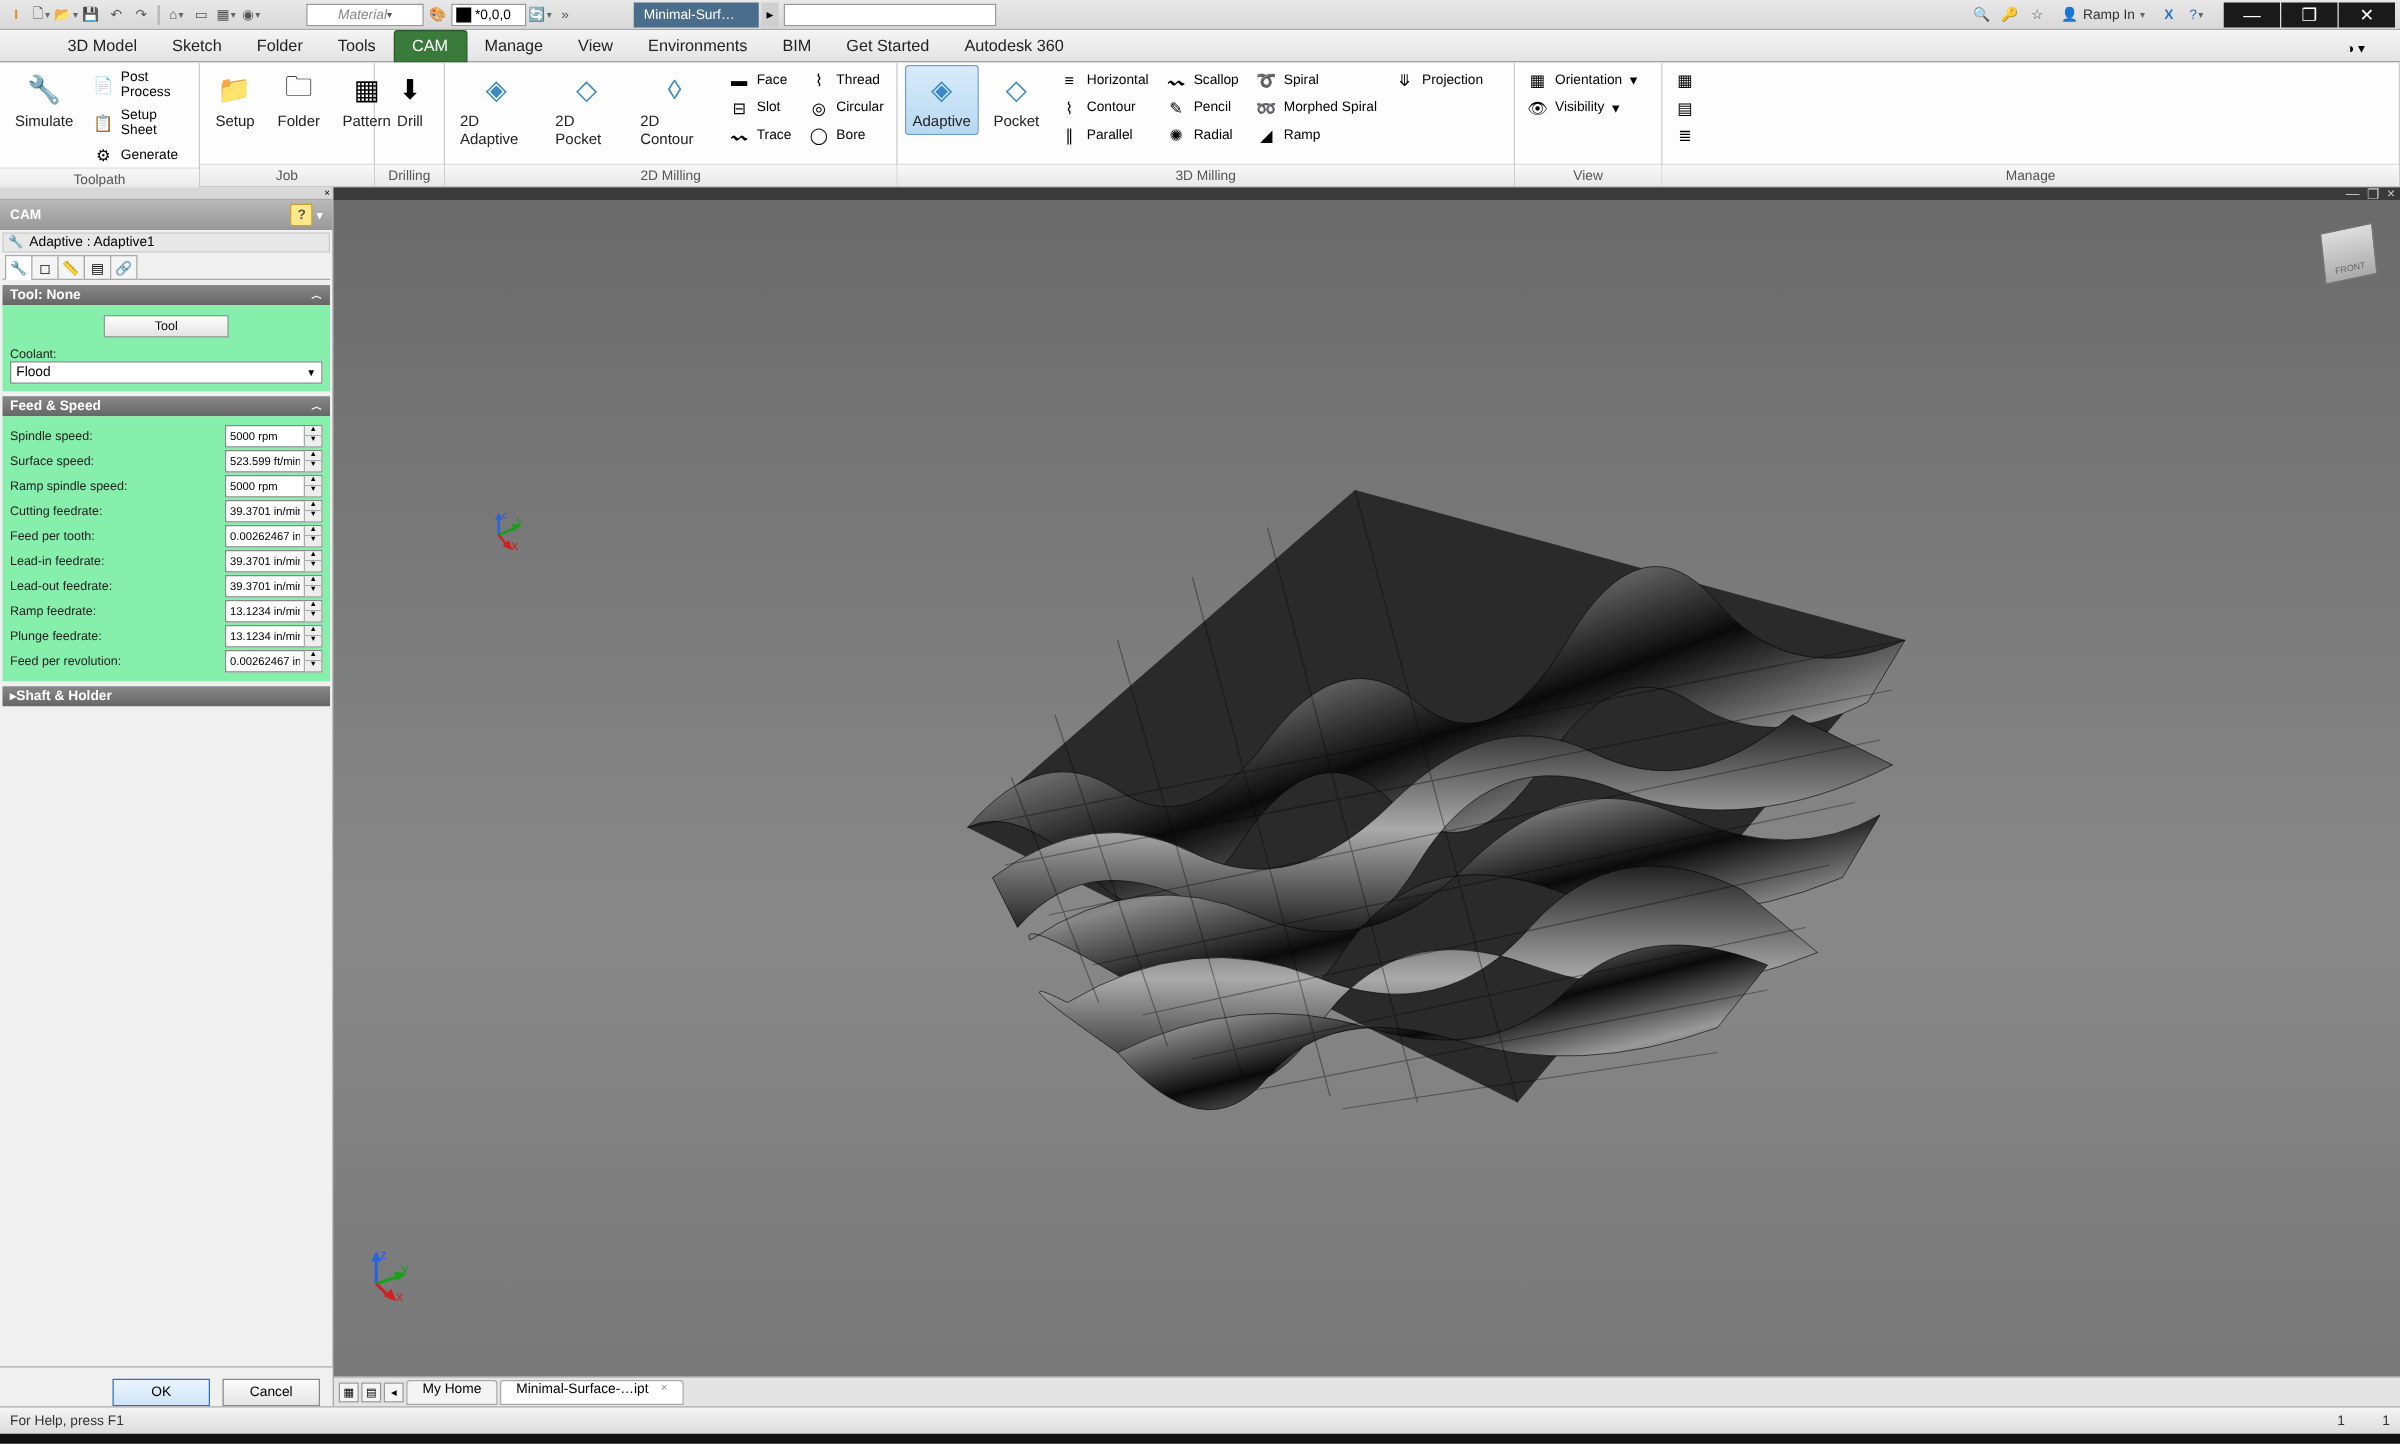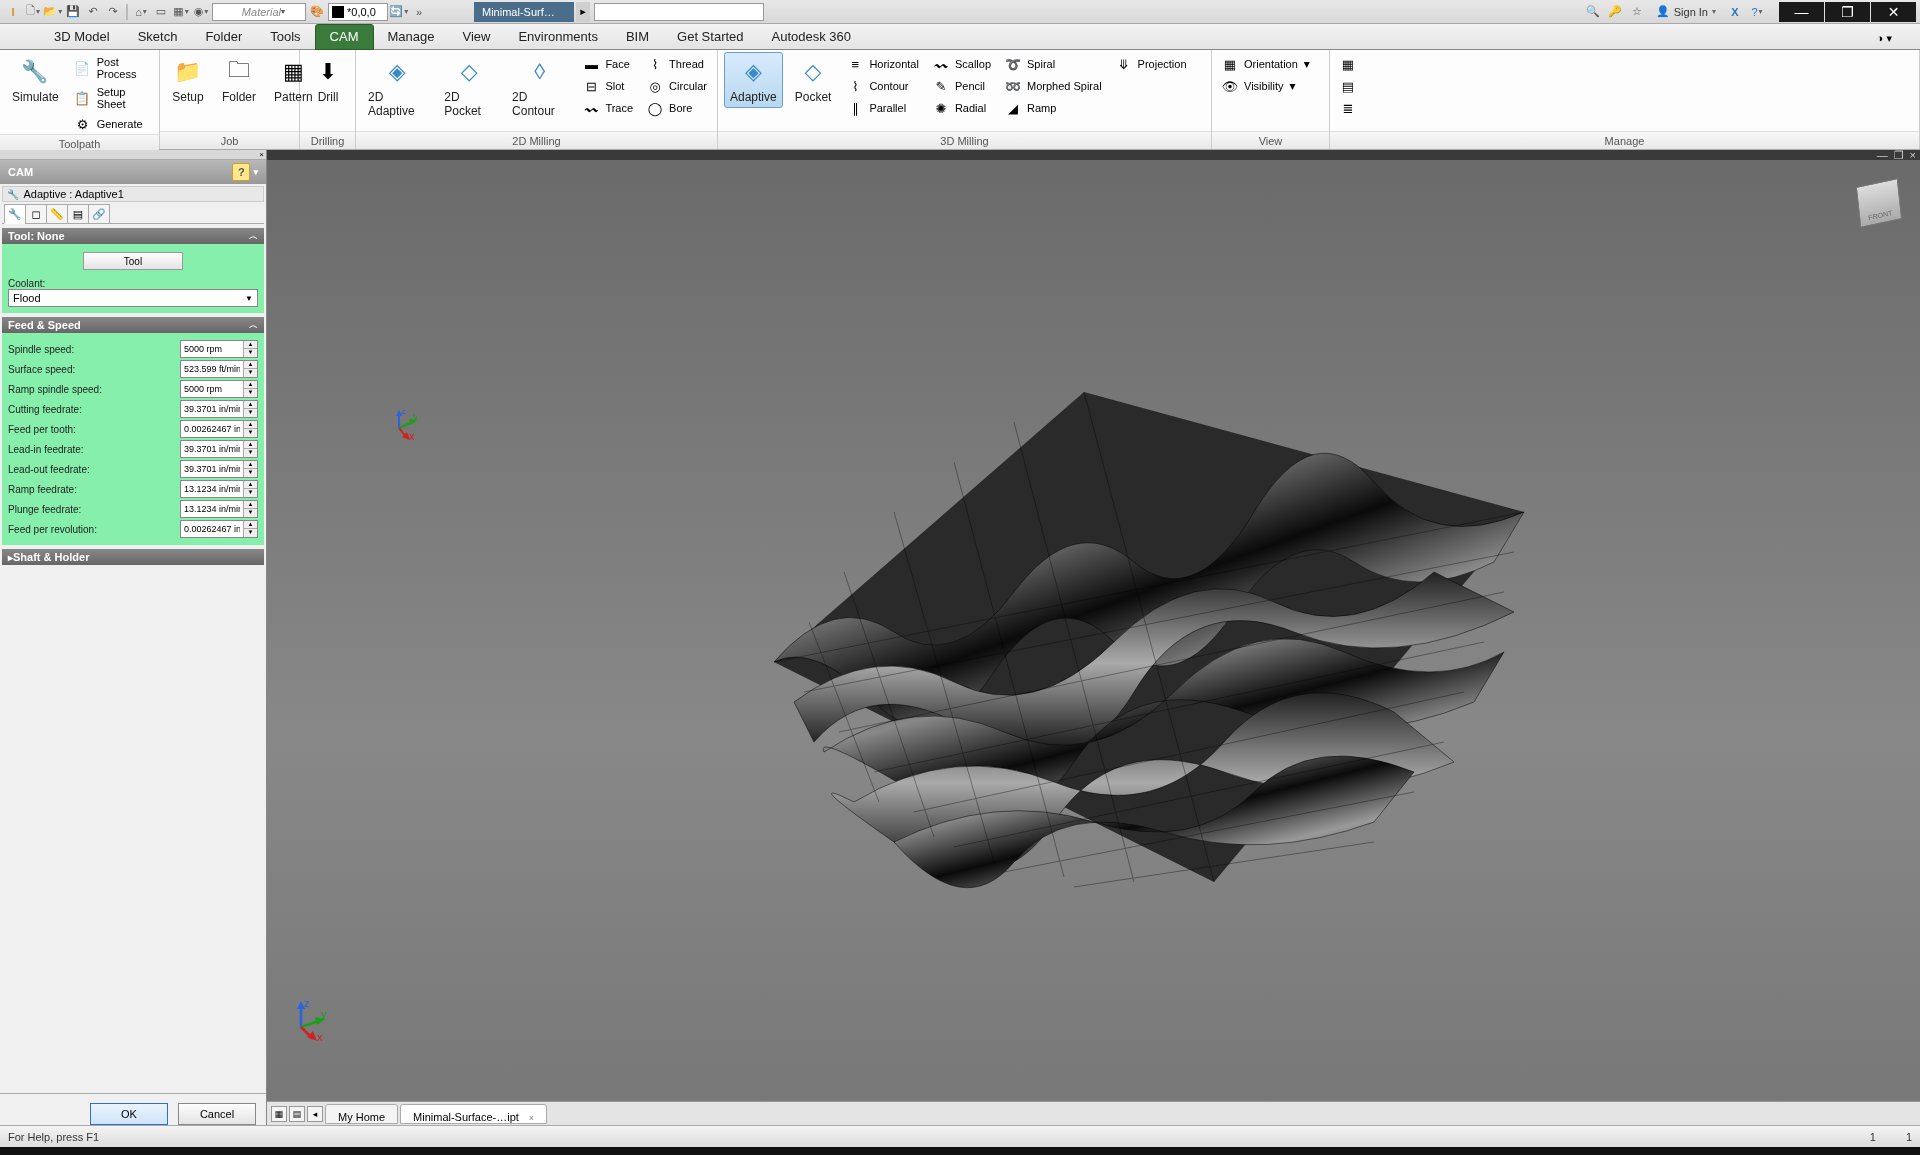--- a/index.html
+++ b/index.html
@@ -4,21 +4,21 @@
 <style>
 * { margin:0; padding:0; box-sizing:border-box; font-family:"Segoe UI",Tahoma,sans-serif; font-size:11px; }
 body { background:#000; overflow:hidden; }
 .app { width:1920px; height:1155px; transform-origin:top left; background:#f0f0f0; display:flex; flex-direction:column; }
 
 
 .qat { height:24px; background:linear-gradient(#e8e8e8,#d8d8d8); border-bottom:1px solid #aaa; display:flex; align-items:center; padding:0 4px; gap:2px; }
 .qat-ico { width:18px; height:18px; display:flex; align-items:center; justify-content:center; color:#555; cursor:pointer; border-radius:2px; }
 .qat-ico.arr::after { content:'▾'; font-size:8px; margin-left:1px; color:#666;}
 .qat-sep { width:2px; height:16px; background:#bbb; margin:0 2px;}
-.mat-combo { width:94px; height:18px; background:#fff; border:1px solid #999; font-style:italic; color:#888; padding:0 20px; display:flex; align-items:center; justify-content:flex-end;}
+.mat-combo { width:94px; height:18px; background:#fff; border:1px solid #999; font-style:italic; color:#888; padding:0 9px; display:flex; align-items:center; justify-content:center;margin-left:33px;}
 .mat-combo::after { content:'▾'; font-size:8px; color:#555; font-style:normal;}
 .rgb-box { width:60px; height:18px; background:#fff; border:1px solid #999; display:flex; align-items:center; padding:0 3px; gap:3px;}
 .rgb-sw { width:12px; height:12px; background:#000;}
 .doc-tab { margin-left:44px; height:20px; background:#4a6d8c; color:#fff; padding:0 8px; display:flex; align-items:center; min-width:100px;}
 .doc-tab-arr { width:14px; height:20px; background:#d0d0d0; display:flex; align-items:center; justify-content:center;}
 .search-box { margin-left:2px; width:170px; height:18px; background:#fff; border:1px solid #999;}
 .qat-right { margin-left:auto; display:flex; align-items:center; gap:4px;}
 .signin { display:flex; align-items:center; gap:4px; color:#333; padding:0 6px;}
 .signin::after { content:'▾'; font-size:8px; color:#666;}
 .win-btns { display:flex; margin-left:8px;}
@@ -76,21 +76,21 @@
 .viewport { flex:1; background:linear-gradient(#6a6a6a,#888 60%,#777); position:relative; display:flex; flex-direction:column;}
 .vp-top { height:10px; background:#3a3a3a; display:flex; justify-content:flex-end; align-items:center; padding-right:4px; gap:6px; font-size:7px; color:#ccc;}
 .vp-canvas { flex:1; position:relative; overflow:hidden;}
 .surface { position:absolute; left:50%; top:48%; transform:translate(-50%,-50%); width:880px; height:560px;}
 .nav-cube { position:absolute; top:16px; right:16px; width:50px; height:50px; }
 .nav-cube-face { width:42px; height:42px; background:linear-gradient(#ddd,#aaa); transform:skewY(-12deg) skewX(6deg); border:1px solid #777; position:absolute; top:6px; left:4px; font-size:7px; color:#666; display:flex; align-items:flex-end; justify-content:center; padding-bottom:4px;}
 .triad { position:absolute; left:22px; bottom:60px; width:40px; height:40px;}
 .triad2 { position:absolute; left:120px; top:250px; width:30px; height:30px;}
 .vp-tabs { height:24px; background:#e4e4e4; border-top:1px solid #999; display:flex; align-items:center; padding:0 4px; gap:2px;}
 .vp-tabs .mini { width:16px; height:16px; border:1px solid #999; background:#f4f4f4; font-size:9px; display:flex; align-items:center; justify-content:center;}
-.vp-tab { height:20px; padding:0 12px; background:#f4f4f4; border:1px solid #aaa; border-radius:3px 3px 0 0; display:flex; align-items:flex-end; font-size:11px; gap:4px;}
+.vp-tab { height:20px; padding:0 12px; background:#f4f4f4; border:1px solid #aaa; border-radius:3px 3px 0 0; display:flex; align-items:flex-start; font-size:11px; gap:4px;}
 .vp-tab.active { background:#fff;}
 .vp-tab .x { font-size:9px; color:#888; margin-left:6px;}
 
 .statusbar { height:22px; background:linear-gradient(#f4f4f4,#dcdcdc); border-top:1px solid #aaa; display:flex; align-items:center; padding:0 8px; font-size:12px; color:#333;}
 .statusbar .right { margin-left:auto; display:flex; gap:30px;}
 .taskbar { height:8px; background:#111;}
 </style>
 </head>
 <body>
 
@@ -120,21 +120,21 @@
     <div class="qat-ico">»</div>
     <div class="doc-tab">
         <span>Minimal-Surf…</span>
       </div>
     <div class="doc-tab-arr">▸</div>
     <input class="search-box" type="text" style="">
     <div class="qat-right">
       <div class="qat-ico">🔍</div>
       <div class="qat-ico">🔑</div>
       <div class="qat-ico">☆</div>
-      <div class="signin">👤 <span>Sign In</span></div>
+      <div class="signin">👤 <span>Ramp In</span></div>
       <div class="qat-ico" style="color:#2a75c0;font-weight:bold;">X</div>
       <div class="qat-ico arr" style="color:#2a75c0;">?</div>
       <div class="win-btns">
         <div class="win-btn">—</div>
         <div class="win-btn">❐</div>
         <div class="win-btn">✕</div>
       </div>
     </div>
   </div>
 

